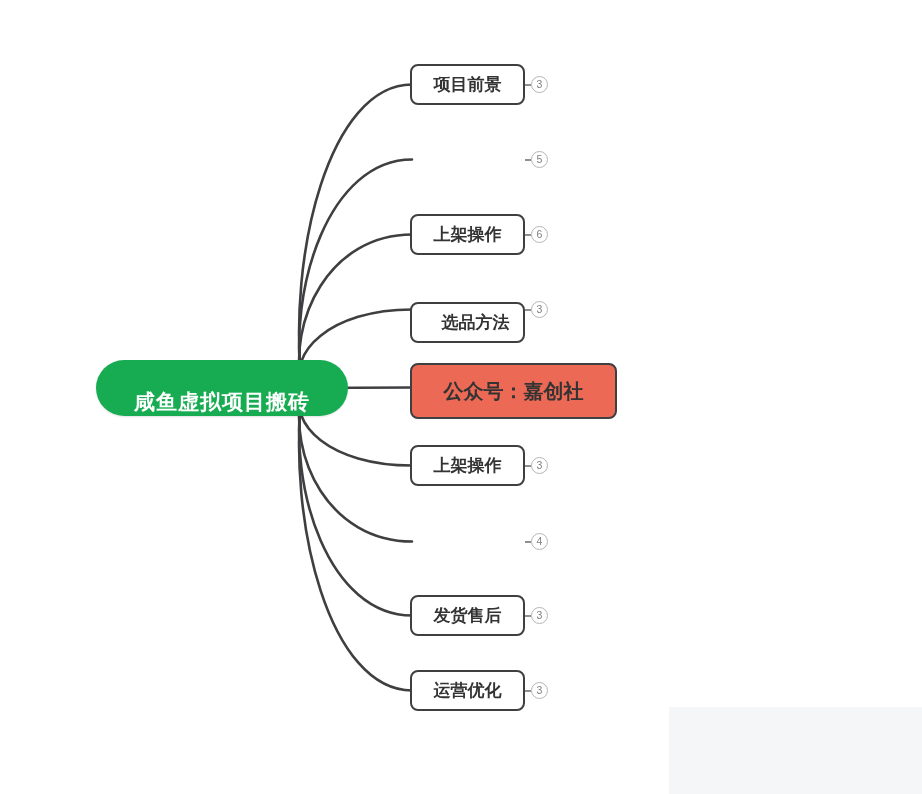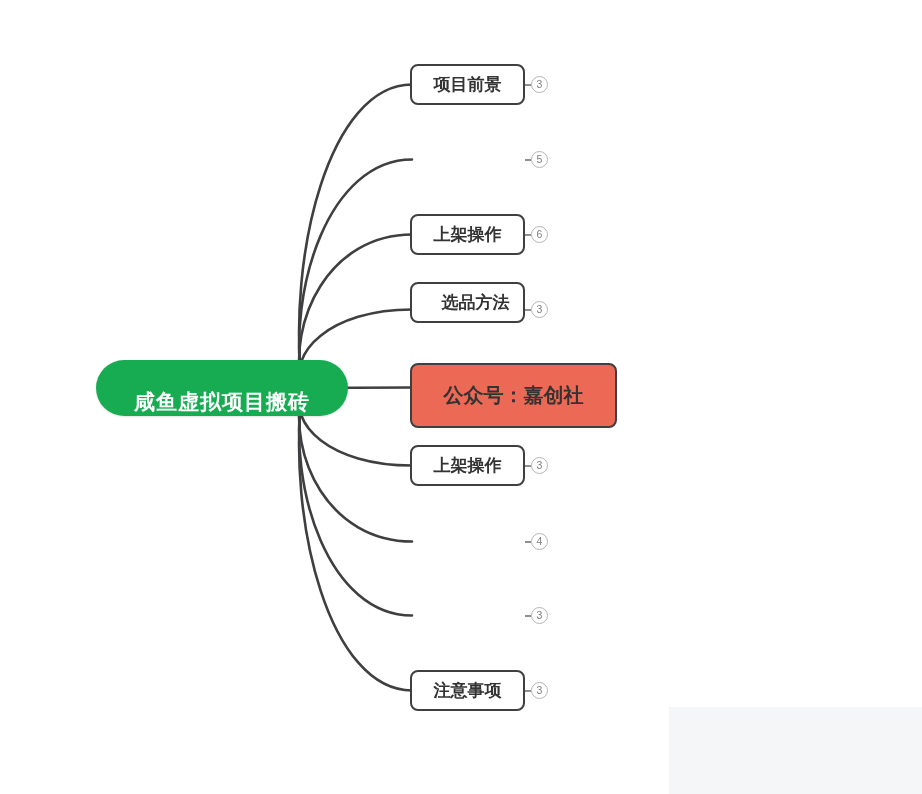--- a/index.html
+++ b/index.html
@@ -37,30 +37,30 @@
     background: #ffffff;
     border: 2.4px solid #3F3F42;
     border-radius: 8px;
     display: flex; align-items: center; justify-content: center;
     color: #333333;
     font-size: 17px;
     font-weight: 600;
     box-sizing: border-box;
   }
   .branch-node.highlight {
-    width: 207px; height: 65px;
+    width: 207px; height: 56px;
     background: #EC6A55;
     font-size: 20px;
     font-weight: 700;
     color: #333333;
   }
   .n1 { top: 64px; }
   .n2 { top: 139px; }
   .n3 { top: 214px; }
-  .n4 { top: 282px; padding-left: 16px; }
+  .n4 { top: 302px; padding-left: 16px; }
   .n5 { top: 363px; }
   .n6 { top: 445px; font-family: Liberation Serif, serif; }
   .n7 { top: 521px; }
   .n8 { top: 595px; }
   .n9 { top: 670px; }
   .badge {
     position: absolute;
     left: 525px;
     display: flex; align-items: center;
     height: 17px;
@@ -124,22 +124,25 @@
   </div>
   <div class="branch-node n4">
     <span>选品方法</span>
   </div>
   <div class="branch-node highlight n5">
     <span>公众号：嘉创社</span>
   </div>
   <div class="branch-node n6">
     <span>上架操作</span>
   </div>
+  <div class="branch-node n8">
+    <span>发货售后</span>
+  </div>
   <div class="branch-node n9">
-    <span>注意事项</span>
+    <span>运营优化</span>
   </div>
 
   <div class="badge b1">
     <span class="badge-stub"></span>
     <span class="badge-circle">3</span>
   </div>
   <div class="badge b2">
     <span class="badge-stub"></span>
     <span class="badge-circle">5</span>
   </div>

